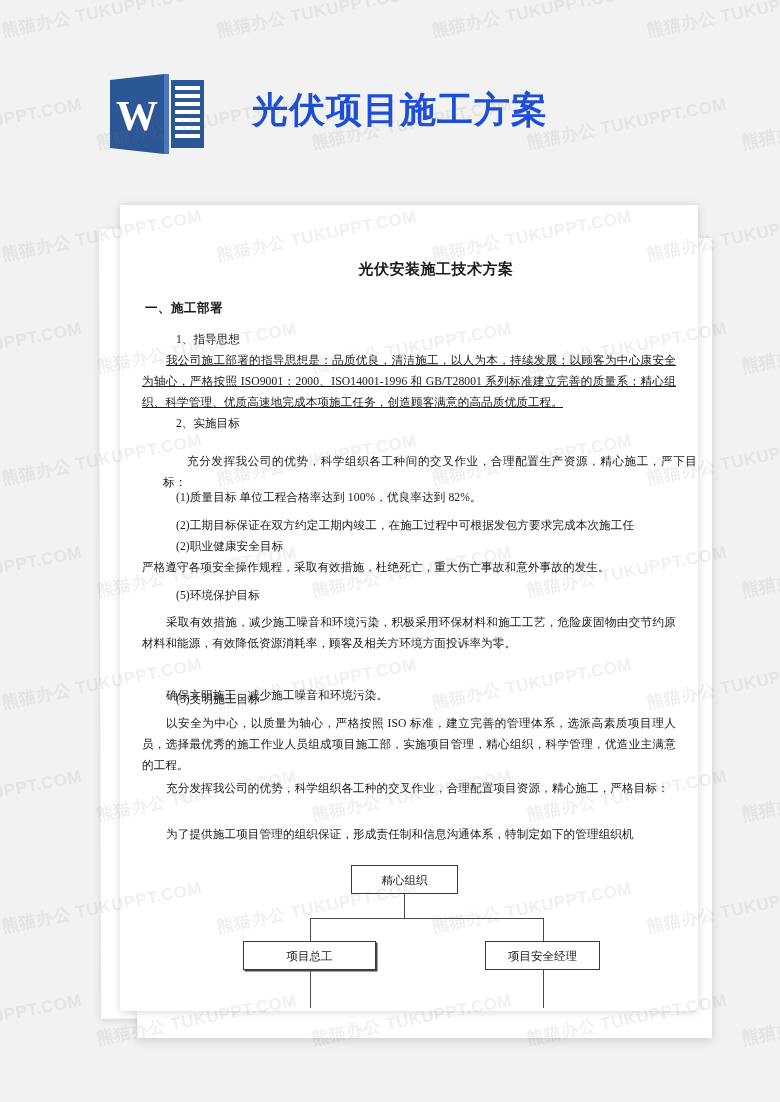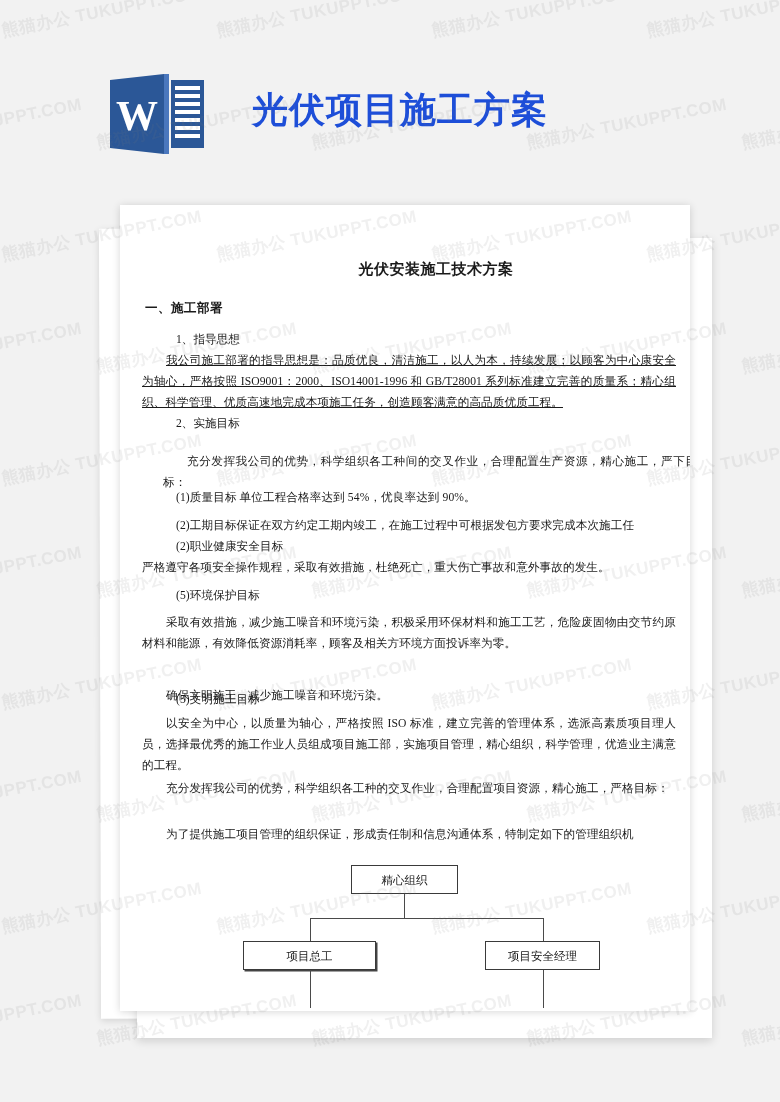--- a/index.html
+++ b/index.html
@@ -83,20 +83,21 @@
     box-shadow: 0 3px 9px rgba(0,0,0,0.15);
   }
   #page-main {
     left: 120px;
     top: 205px;
     width: 570px;
     height: 806px;
     box-shadow: 0 1px 8px rgba(0,0,0,0.16);
     overflow: hidden;
     z-index: 10;
+    padding-left: 8px;
   }
 
   
   #doc-body {
     position: absolute;
     left: 0; top: 0;
     width: 570px;
     height: 806px;
     color: #1a1a1a;
   }
@@ -200,21 +201,21 @@
 <div id="page-main" class="page-stack">
   <div id="doc-body">
 
     <div id="doc-title">光伏安装施工技术方案</div>
     <div id="section-heading">一、施工部署</div>
 
     <div class="sub-head" style="top:124px;">1、指导思想</div>
     <div class="para indent2" style="top:145px;text-decoration:underline;">我公司施工部署的指导思想是：品质优良，清洁施工，以人为本，持续发展；以顾客为中心康安全为轴心，严格按照 ISO9001：2000、ISO14001-1996 和 GB/T28001 系列标准建立完善的质量系；精心组织、科学管理、优质高速地完成本项施工任务，创造顾客满意的高品质优质工程。</div>
     <div class="sub-head" style="top:208px;">2、实施目标</div>
     <div class="para indent2" style="top:246px;margin-left:21px;">充分发挥我公司的优势，科学组织各工种间的交叉作业，合理配置生产资源，精心施工，严下目标：</div>
-    <div class="para" style="top:282px; left:56px; width:500px;">(1)质量目标 单位工程合格率达到 54%，优良率达到 90%。</div>
+    <div class="para" style="top:282px; left:56px; width:500px;">(1)质量目标 单位工程合格率达到 100%，优良率达到 82%。</div>
     <div class="para" style="top:310px; left:56px; width:508px;">(2)工期目标保证在双方约定工期内竣工，在施工过程中可根据发包方要求完成本次施工任</div>
     <div class="para" style="top:331px; left:56px; width:500px;">(2)职业健康安全目标</div>
     <div class="para" style="top:352px;">严格遵守各项安全操作规程，采取有效措施，杜绝死亡，重大伤亡事故和意外事故的发生。</div>
     <div class="para" style="top:380px; left:56px; width:500px;">(5)环境保护目标</div>
     <div class="para indent2" style="top:407px;">采取有效措施，减少施工噪音和环境污染，积极采用环保材料和施工工艺，危险废固物由交节约原材料和能源，有效降低资源消耗率，顾客及相关方环境方面投诉率为零。</div>
     <div class="para" style="top:452px; left:56px; width:500px;margin-top:32px;">(5)文明施工目标</div>
     <div class="para indent2" style="top:480px;">确保文明施工，减少施工噪音和环境污染。</div>
     <div class="para indent2" style="top:573px;">充分发挥我公司的优势，科学组织各工种的交叉作业，合理配置项目资源，精心施工，严格目标：</div>
     <div class="para indent2" style="top:508px;">以安全为中心，以质量为轴心，严格按照 ISO 标准，建立完善的管理体系，选派高素质项目理人员，选择最优秀的施工作业人员组成项目施工部，实施项目管理，精心组织，科学管理，优造业主满意的工程。</div>
     <div class="para indent2" style="top:619px;">为了提供施工项目管理的组织保证，形成责任制和信息沟通体系，特制定如下的管理组织机</div>

